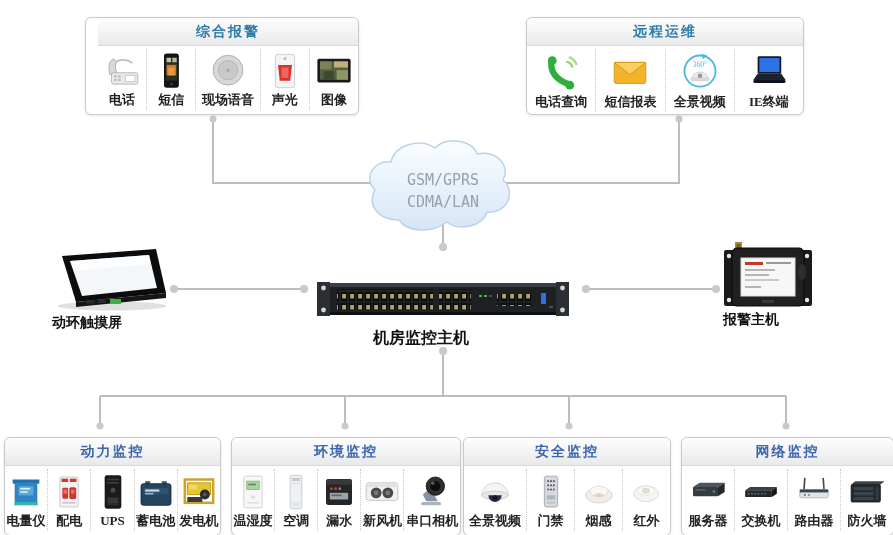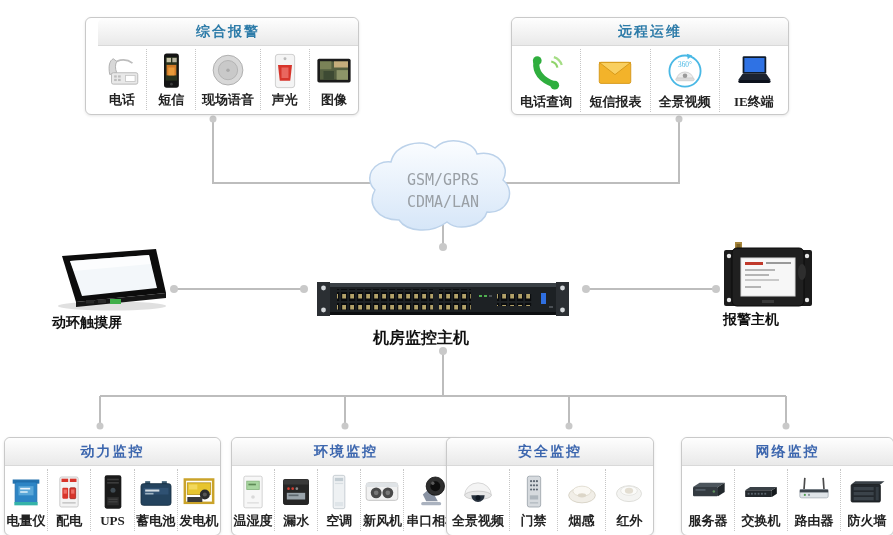--- a/index.html
+++ b/index.html
@@ -214,21 +214,21 @@
             <rect x="24" y="13" width="16" height="7" fill="#c5ad7c"></rect>
             <rect x="12" y="24" width="12" height="10" fill="#3d4a33"></rect>
             <rect x="27" y="23" width="13" height="11" fill="#8c9468"></rect>
           </svg>
         </span>
         <span class="item-label">图像</span>
       </div>
     </div>
   </div>
 
-  <div class="panel panel-top" style="left:511px;top:17px;width:276px;height:96px;">
+  <div class="panel panel-top" style="left:526px;top:17px;width:276px;height:96px;">
     <div class="panel-header">远程运维</div>
     <div class="panel-items">
       <div class="item">
         <span class="icon">
           <svg width="44" height="42" viewBox="0 0 48 48">
             <path d="M13 12 q-2 18 20 26" fill="none" stroke="#2fae3e" stroke-width="7" stroke-linecap="round"></path>
             <circle cx="14" cy="11" r="5" fill="#2fae3e"></circle>
             <circle cx="34" cy="39" r="5" fill="#2fae3e"></circle>
             <path d="M30 12 a9 9 0 0 1 7 7" fill="none" stroke="#8fd46a" stroke-width="2.5"></path>
             <path d="M33 7 a14 14 0 0 1 9 9" fill="none" stroke="#a5dd85" stroke-width="2.5"></path>
@@ -357,44 +357,44 @@
             <rect x="18.5" y="14" width="9" height="2" fill="#5d8a56"></rect>
             <circle cx="24" cy="30" r="2.2" fill="#d9d9d9"></circle>
             <rect x="17" y="36" width="14" height="2" fill="#e2e2e2"></rect>
           </svg>
         </span>
         <span class="item-label">温湿度</span>
       </div>
       <div class="item">
         <span class="icon">
           <svg width="40" height="40" viewBox="0 0 48 48">
+            <rect x="17" y="4" width="14" height="40" rx="2" fill="#eef1f3" stroke="#bfc7cc"></rect>
+            <rect x="19" y="7" width="10" height="4" fill="#c3cdd3"></rect>
+            <rect x="19" y="13" width="10" height="1.5" fill="#d8dee2"></rect>
+            <rect x="19" y="36" width="10" height="5" fill="#dfe5e9"></rect>
+          </svg>
+        </span>
+        <span class="item-label">空调</span>
+      </div>
+      <div class="item">
+        <span class="icon">
+          <svg width="40" height="40" viewBox="0 0 48 48">
             <rect x="9" y="9" width="30" height="30" rx="2" fill="#262626" stroke="#101010"></rect>
             <rect x="9" y="9" width="30" height="6" fill="#3a3a3a"></rect>
             <circle cx="15" cy="20" r="1.6" fill="#d23c30"></circle>
               <circle cx="20" cy="20" r="1.6" fill="#d23c30"></circle>
             <circle cx="25" cy="20" r="1.6" fill="#8a8a8a"></circle>
             <rect x="13" y="25" width="22" height="8" fill="#9aa4ab"></rect>
             <rect x="15" y="27" width="12" height="2" fill="#5d676e"></rect>
           </svg>
         </span>
         <span class="item-label">漏水</span>
       </div>
       <div class="item">
         <span class="icon">
-          <svg width="40" height="40" viewBox="0 0 48 48">
-            <rect x="17" y="4" width="14" height="40" rx="2" fill="#eef1f3" stroke="#bfc7cc"></rect>
-            <rect x="19" y="7" width="10" height="4" fill="#c3cdd3"></rect>
-            <rect x="19" y="13" width="10" height="1.5" fill="#d8dee2"></rect>
-            <rect x="19" y="36" width="10" height="5" fill="#dfe5e9"></rect>
-          </svg>
-        </span>
-        <span class="item-label">空调</span>
-      </div>
-      <div class="item">
-        <span class="icon">
           <svg width="42" height="40" viewBox="0 0 48 48">
             <rect x="5" y="13" width="38" height="21" rx="3" fill="#f1f1f1" stroke="#bbbbbb"></rect>
             <rect x="5" y="13" width="38" height="5" fill="#dfe3e6"></rect>
             <circle cx="17" cy="25" r="6.5" fill="#4a4a4a"></circle>
             <circle cx="31" cy="25" r="6.5" fill="#4a4a4a"></circle>
             <circle cx="17" cy="25" r="2.8" fill="#787878"></circle>
             <circle cx="31" cy="25" r="2.8" fill="#787878"></circle>
           </svg>
         </span>
         <span class="item-label">新风机</span>
@@ -407,21 +407,21 @@
             <circle cx="28" cy="17" r="6" fill="#0d0d0d"></circle>
             <circle cx="25" cy="13.5" r="2" fill="#5a5a5a"></circle>
             <rect x="11" y="36" width="24" height="4" rx="2" fill="#aab2bf"></rect>
           </svg>
         </span>
         <span class="item-label">串口相机</span>
       </div>
     </div>
   </div>
 
-  <div class="panel panel-bottom" style="left:446px;top:437px;width:206px;height:97px;">
+  <div class="panel panel-bottom" style="left:463px;top:437px;width:206px;height:97px;">
     <div class="panel-header">安全监控</div>
     <div class="panel-items">
       <div class="item item-wide">
         <span class="icon">
           <svg width="42" height="40" viewBox="0 0 48 48">
             <path d="M8 28 a16 15 0 0 1 32 0 z" fill="#f4f4f4" stroke="#d0d0d0"></path>
             <ellipse cx="24" cy="28" rx="16" ry="5" fill="#e7e7e7" stroke="#c8c8c8"></ellipse>
             <path d="M16 28 a8 8 0 0 0 16 0 z" fill="#27313d"></path>
             <circle cx="24" cy="31" r="3" fill="#0e1620"></circle>
           </svg>

